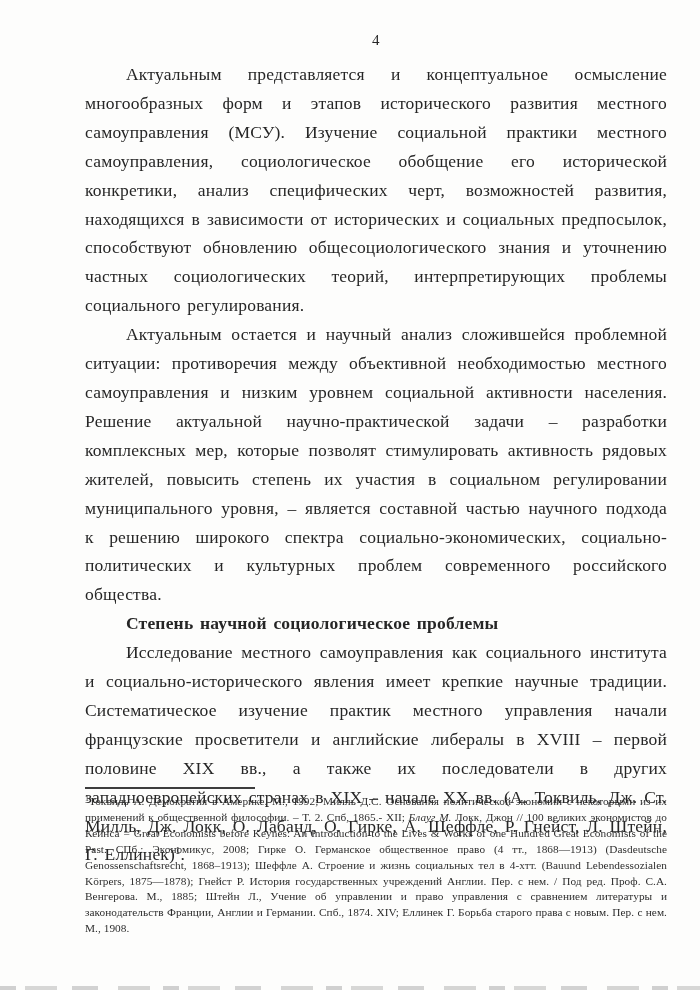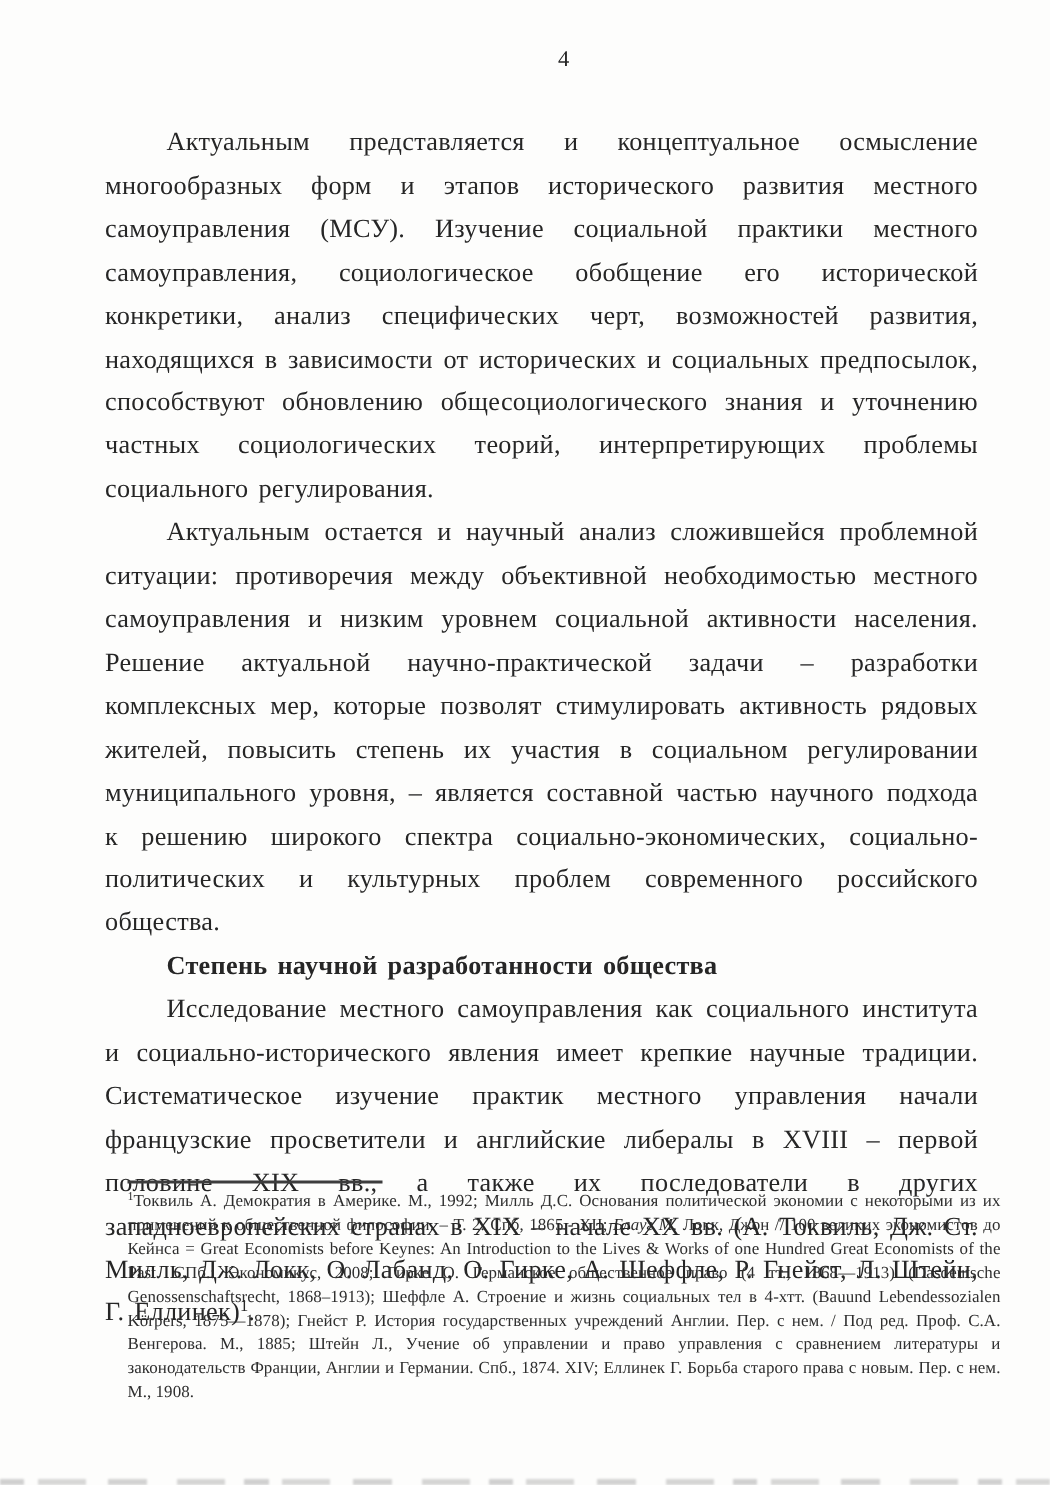--- a/index.html
+++ b/index.html
@@ -18,29 +18,28 @@
     top: 32px;
     left: 85px;
     width: 582px;
     text-align: center;
     font-size: 15px;
     letter-spacing: 0.5px;
   }
   .body-text {
     position: absolute;
     top: 60px;
-    left: 70px;
+    left: 85px;
     width: 582px;
     font-size: 17.5px;
     line-height: 28.9px;
     text-align: justify;
     letter-spacing: 0.2px;
     word-spacing: 2px;
     text-rendering: optimizeLegibility;
-    margin-top: 20px;
   }
   p.para {
     margin: 0;
     text-indent: 41px;
   }
   p.heading { font-weight: bold; }
   .body-text sup.ref {
     font-size: 11px;
     line-height: 0;
     vertical-align: 6px;
@@ -90,21 +89,21 @@
 </head>
 <body>
 
 <div class="page">
 
   <div class="page-number">4</div>
 
   <div class="body-text">
     <p class="para">Актуальным представляется и концептуальное осмысление многообразных форм и этапов исторического развития местного самоуправления (МСУ). Изучение социальной практики местного самоуправления, социологическое обобщение его исторической конкретики, анализ специфических черт, возможностей развития, находящихся в зависимости от исторических и социальных предпосылок, способствуют обновлению общесоциологического знания и уточнению частных социологических теорий, интерпретирующих проблемы социального регулирования.</p>
     <p class="para">Актуальным остается и научный анализ сложившейся проблемной ситуации: противоречия между объективной необходимостью местного самоуправления и низким уровнем социальной активности населения. Решение актуальной научно-практической задачи – разработки комплексных мер, которые позволят стимулировать активность рядовых жителей, повысить степень их участия в социальном регулировании муниципального уровня, – является составной частью научного подхода к решению широкого спектра социально-экономических, социально-политических и культурных проблем современного российского общества.</p>
-    <p class="para heading">Степень научной разработанности общества</p>
+    <p class="para heading">Степень научной социологическое проблемы</p>
     <p class="para"><span>Исследование местного самоуправления как социального института и социально-исторического явления имеет крепкие научные традиции. Систематическое изучение практик местного управления начали французские просветители и английские либералы в XVIII – первой половине XIX вв., а также их последователи в других западноевропейских странах в XIX – начале XX вв. (А. Токвиль, Дж. Ст. Милль, Дж. Локк, О. Лабанд, О. Гирке, А. Шеффле, Р. Гнейст, Л. Штейн, Г. Еллинек)</span><sup class="ref">1</sup><span>.</span></p>
   </div>
 
   <div class="footnote-block">
     <div class="footnote-rule"></div>
     <p class="footnote-text"><sup class="fn-marker">1</sup><span>Токвиль А. Демократия в Америке. М., 1992; Милль Д.С. Основания политической экономии с некоторыми из их применений к общественной философии. – Т. 2. Спб, 1865.- XII; </span><i>Блауг М.</i><span> Локк, Джон // 100 великих экономистов до Кейнса = Great Economists before Keynes: An Introduction to the Lives &amp; Works of one Hundred Great Economists of the Past. СПб.: Экономикус, 2008; Гирке О. Германское общественное право (4 тт., 1868—1913) (Dasdeutsche Genossenschaftsrecht, 1868–1913); Шеффле А. Строение и жизнь социальных тел в 4-хтт. (Bauund Lebendessozialen Körpers, 1875—1878); Гнейст Р. История государственных учреждений Англии. Пер. с нем. / Под ред. Проф. С.А. Венгерова. М., 1885; Штейн Л., Учение об управлении и право управления с сравнением литературы и законодательств Франции, Англии и Германии. Спб., 1874. XIV; Еллинек Г. Борьба старого права с новым. Пер. с нем. М., 1908.</span></p>
   </div>
 
   <div class="bottom-artifact"></div>
 

